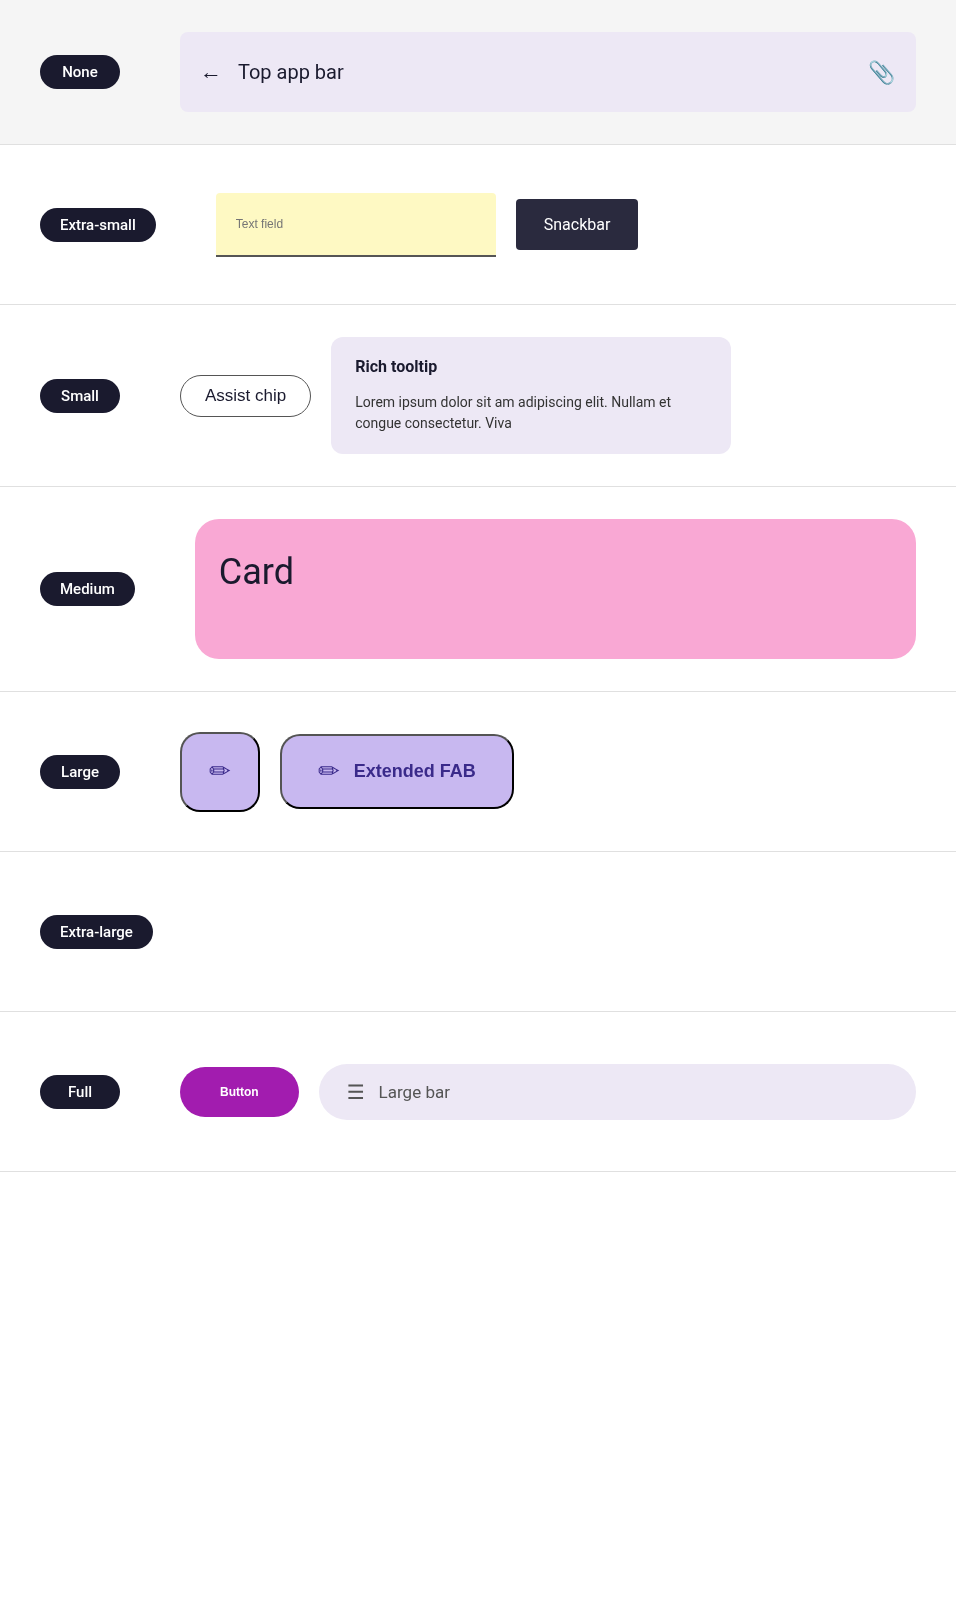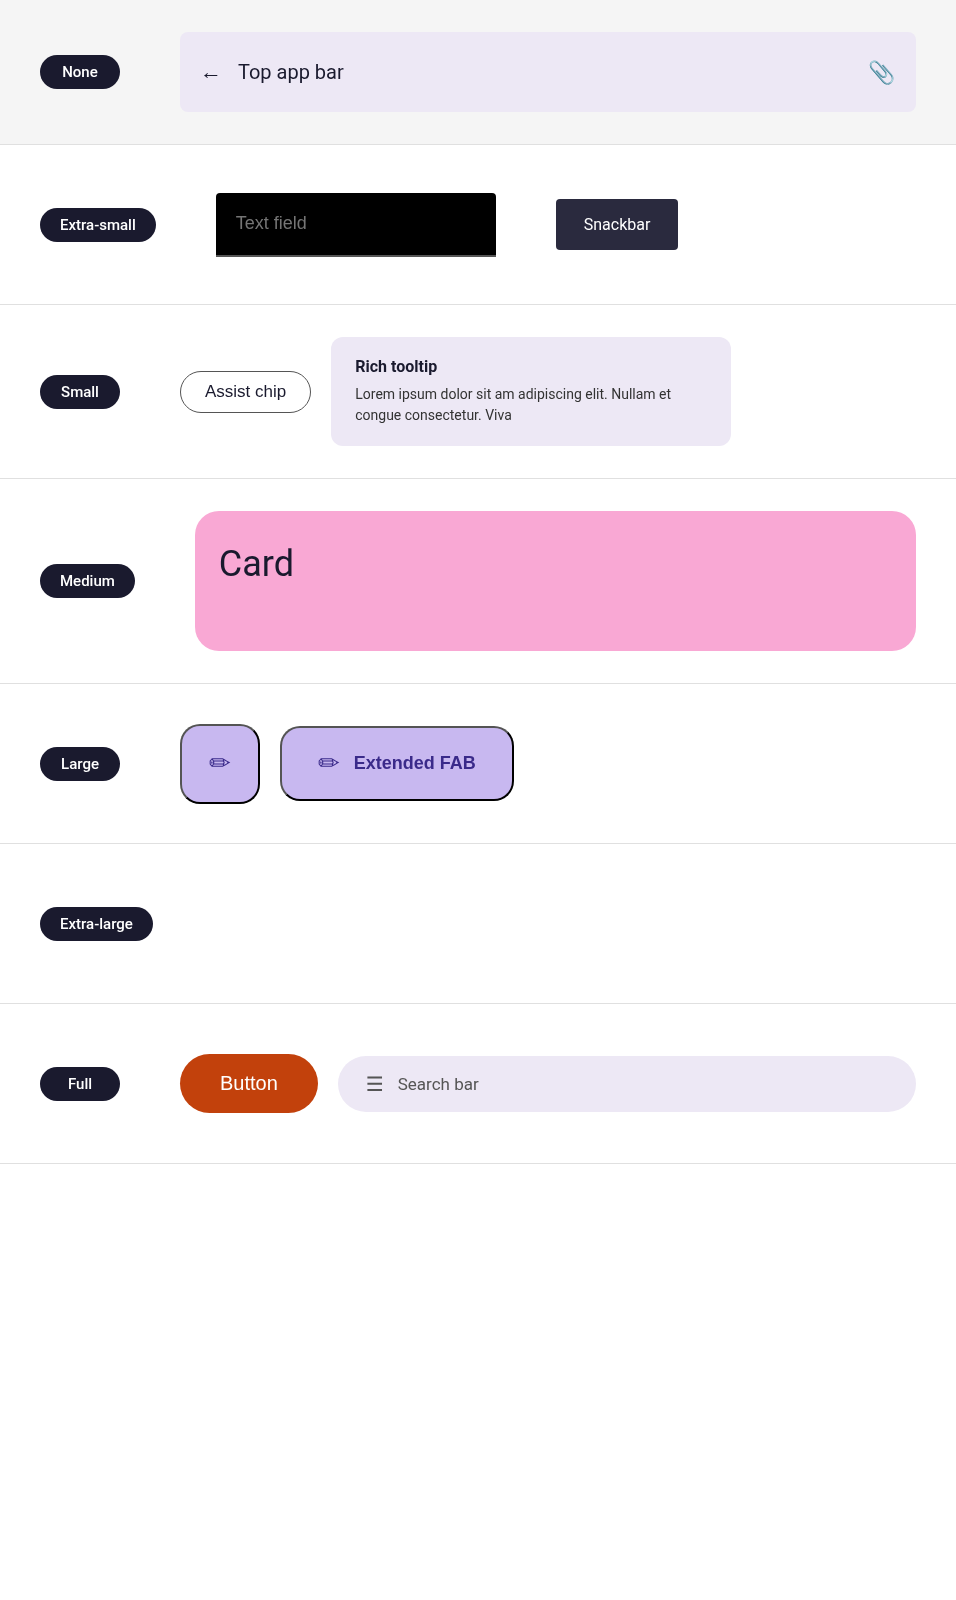--- a/index.html
+++ b/index.html
@@ -79,40 +79,39 @@
       color: #1a1a2e;
     }
 
     .clip-icon {
       font-size: 22px;
       color: #555;
     }
 
     
     .text-field-input {
-      background: #000000;
+      background: #fef9c3;
       border: none;
       border-bottom: 2px solid #555;
       border-radius: 4px 4px 0 0;
       padding: 16px 20px;
-      font-size: 18px;
+      font-size: 12px;
       color: #888;
       width: 280px;
       height: 64px;
       outline: none;
     }
 
     .snackbar {
       background: #2a2a3e;
       color: #ffffff;
       padding: 16px 28px;
       border-radius: 4px;
       font-size: 16px;
       white-space: nowrap;
-      margin-left: 40px;
     }
 
     
     .assist-chip {
       display: inline-flex;
       align-items: flex-start;
       justify-content: center;
       border: 1.5px solid #555;
       border-radius: 50px;
       padding: 10px 24px;
@@ -128,21 +127,21 @@
       border-radius: 12px;
       padding: 20px 24px;
       flex: 1;
       max-width: 400px;
     }
 
     .rich-tooltip-title {
       font-size: 16px;
       font-weight: 700;
       color: #1a1a2e;
-      margin-bottom: 8px;
+      margin-bottom: 16px;
     }
 
     .rich-tooltip-body {
       font-size: 14px;
       color: #333;
       line-height: 1.5;
     }
 
     
     .card {
@@ -205,27 +204,27 @@
     }
 
     .dialog-title {
       font-size: 32px;
       font-weight: 400;
       color: #3a3a5a;
     }
 
     
     .button-filled {
-      background: #c2410c;
+      background: #a21caf;
       color: #ffffff;
       border: none;
       border-radius: 50px;
       padding: 18px 40px;
-      font-size: 20px;
-      font-weight: 400;
+      font-size: 12px;
+      font-weight: 700;
       cursor: pointer;
       white-space: nowrap;
     }
 
     .search-bar {
       display: flex;
       align-items: center;
       gap: 14px;
       background: #ede8f5;
       border-radius: 50px;
@@ -309,16 +308,16 @@
 </div>
 
 <div class="row">
   <div class="badge">Full</div>
   <div class="content-area">
     <button class="button-filled">
       <span>Button</span>
     </button>
     <div class="search-bar">
       <span class="search-bar-icon">☰</span>
-      <span class="search-bar-text">Search bar</span>
+      <span class="search-bar-text">Large bar</span>
     </div>
   </div>
 </div>
 
 </body></html>

